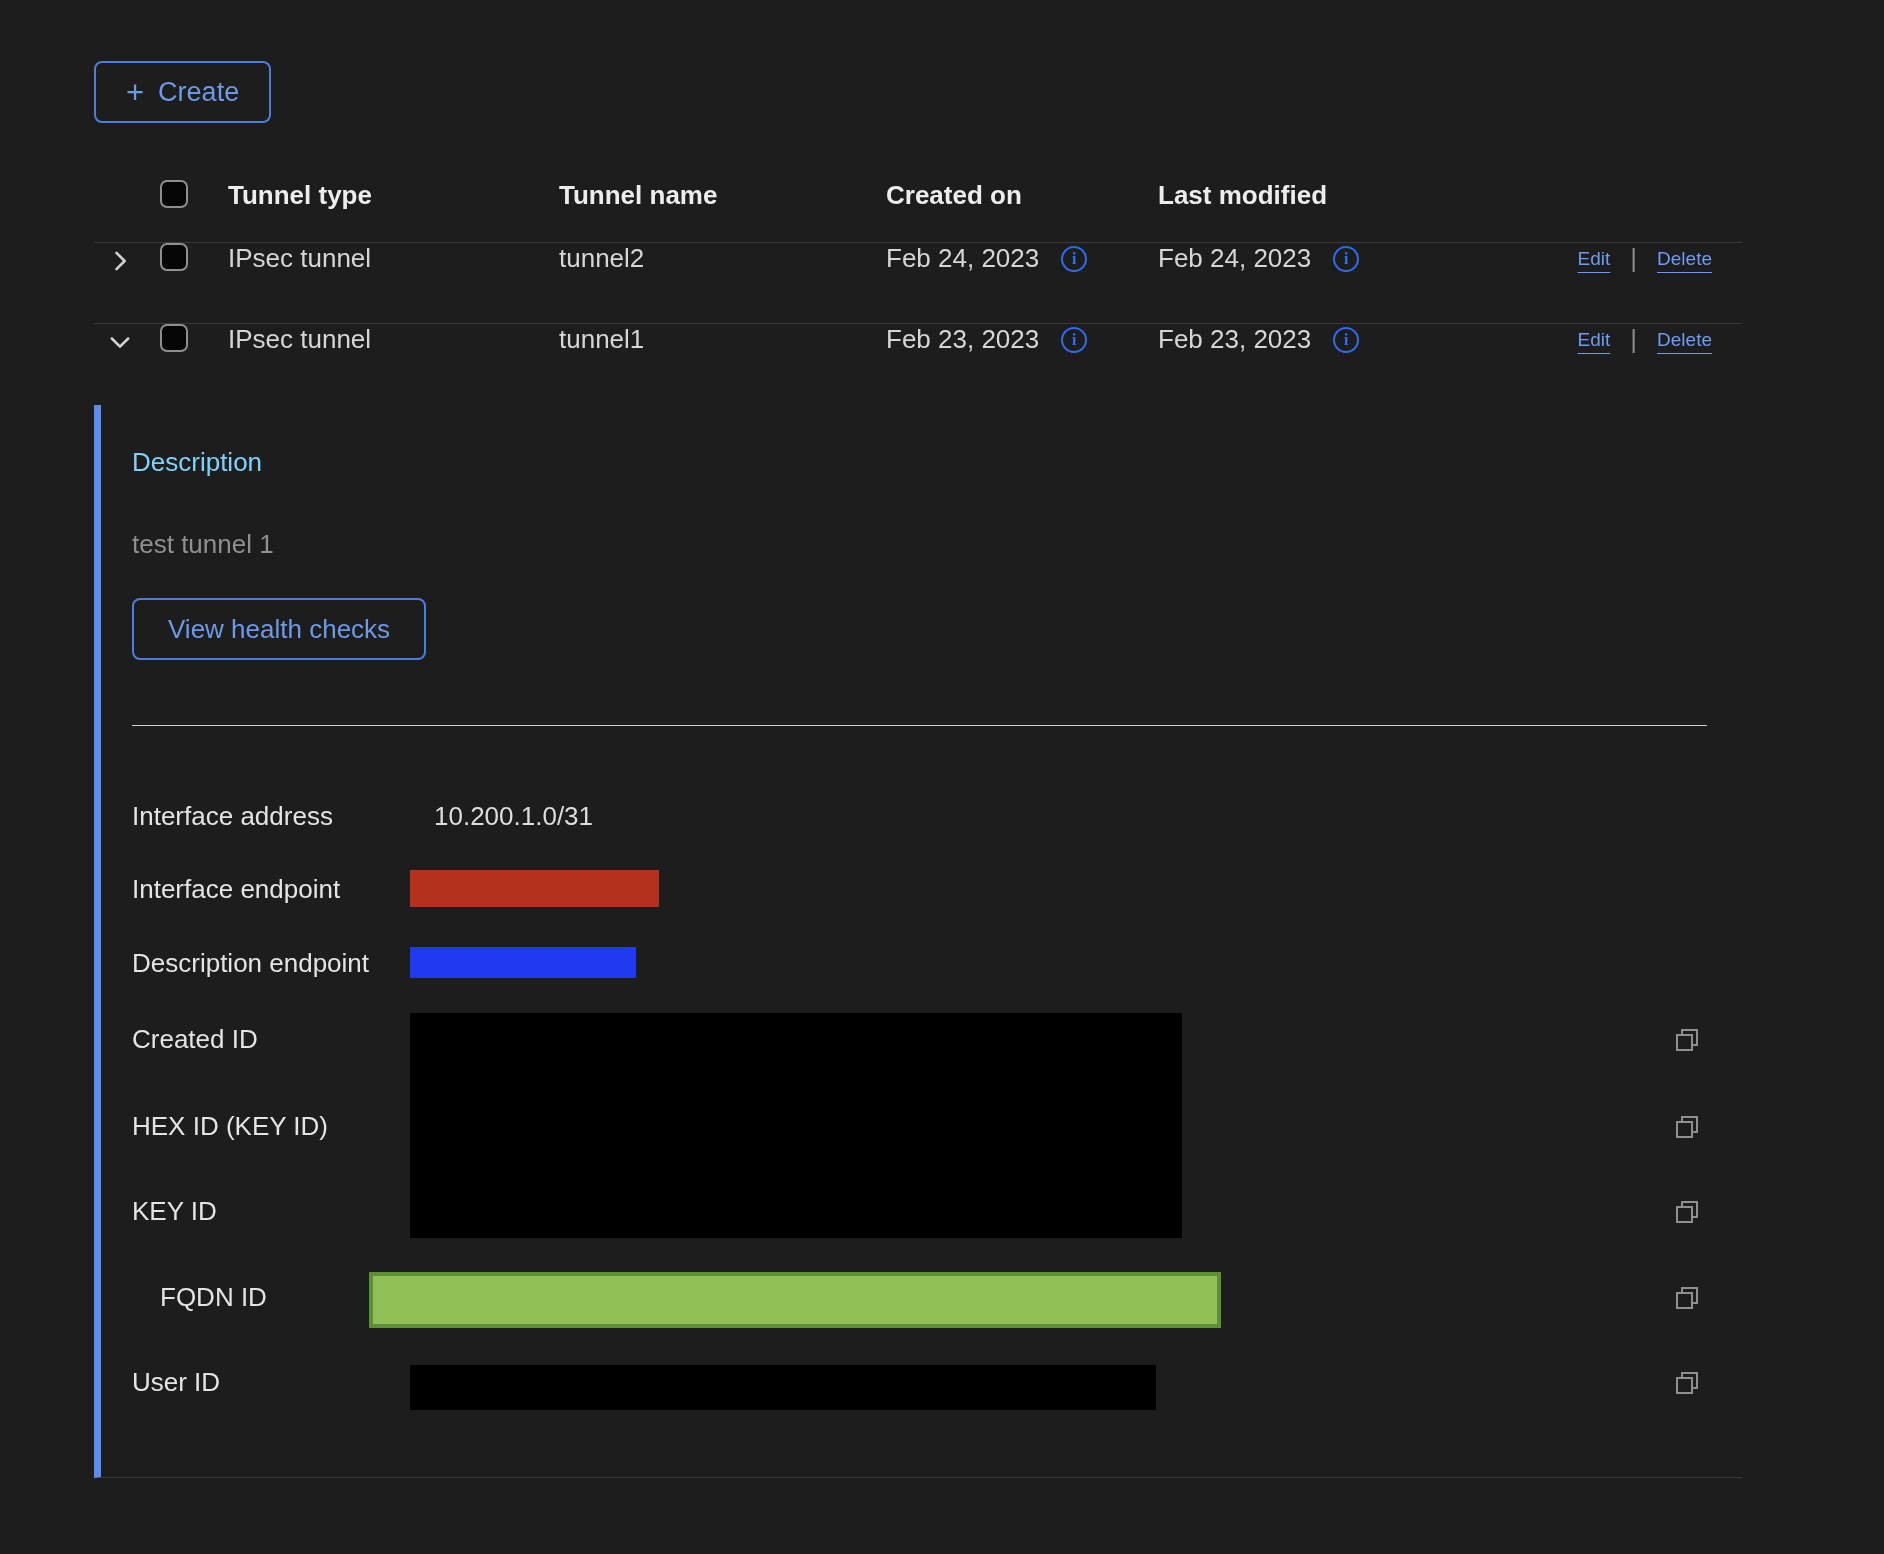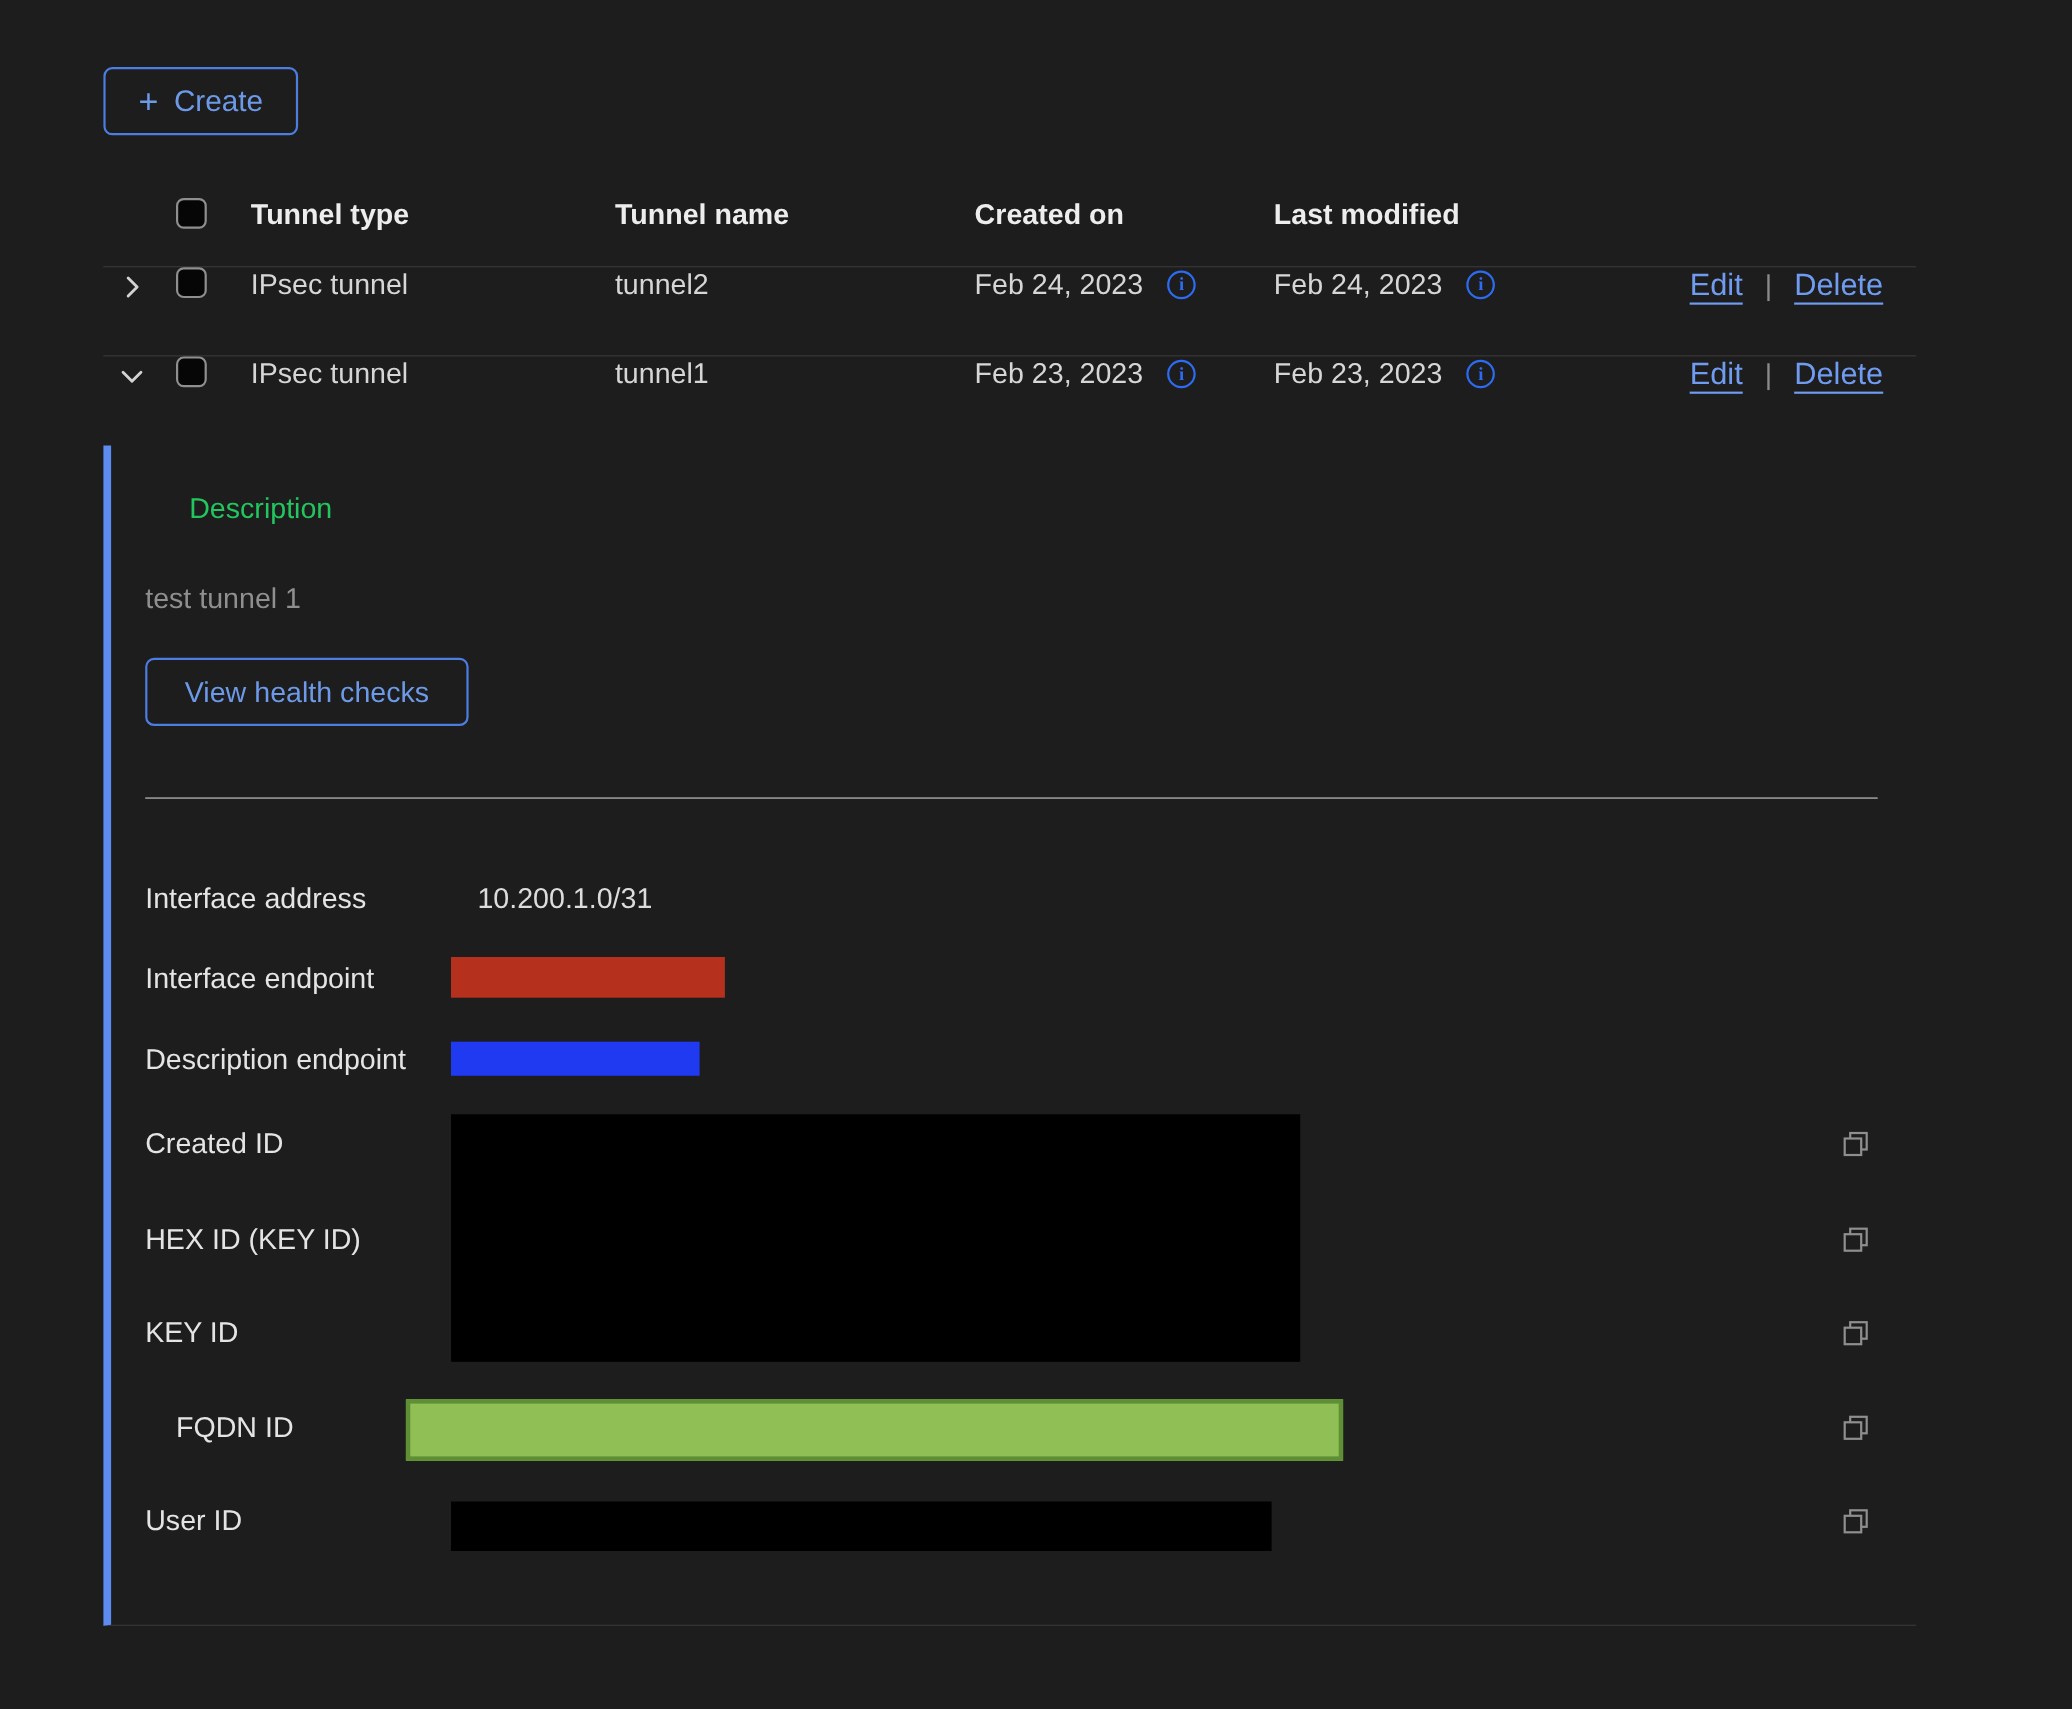--- a/index.html
+++ b/index.html
@@ -45,21 +45,21 @@
   .chev-btn { background:none; border:none; cursor:pointer; display:flex; align-items:center; padding:4px; }
 
   .info-icon {
     width:26px; height:26px; margin-left:22px; flex:0 0 auto;
     border:2px solid #2d6bf0; border-radius:50%; color:#2d6bf0;
     display:inline-flex; align-items:center; justify-content:center;
     font-family:"Liberation Serif", serif; font-size:17px; font-weight:700; line-height:1;
     cursor:pointer;
   }
 
-  .link { color:#6f9bf0; font-size:28px; text-decoration:underline; text-underline-offset:7px; cursor:pointer; background:none; border:none; font-family:"Liberation Sans", sans-serif; }
+  .link { color:#6f9bf0; font-size:19px; text-decoration:underline; text-underline-offset:7px; cursor:pointer; background:none; border:none; font-family:"Liberation Sans", sans-serif; }
   .pipe { color:#8a8a8a; font-size:26px; margin:0 20px; }
 
   
   .detail {
     position:relative; width:100%; height:1073px;
     border-left:7px solid #5c8cf2; border-bottom:1px solid #3a3a3a;
   }
   .abs { position:absolute; }
   .lbl { font-size:26px; color:#e4e4e4; line-height:34px; white-space:nowrap; }
   .muted { color:#8f8f8f; }
@@ -155,21 +155,21 @@
       </div>
       <div class="col-actions">
         <button class="link">Edit</button>
         <span class="pipe">|</span>
         <button class="link">Delete</button>
       </div>
     </div>
 
     <div class="detail">
 
-      <div class="abs lbl" style="left:31px; top:40px; font-weight:500; color:#22c55e;margin-left:40px;">Description</div>
+      <div class="abs lbl" style="left:31px; top:40px; font-weight:500; color:#7dd3fc;">Description</div>
 
       <div class="abs lbl muted" style="left:31px; top:122px;">test tunnel 1</div>
 
       <button class="health-btn">View health checks</button>
 
       <div class="divider"></div>
 
       <div class="abs lbl" style="left:31px; top:394px;">Interface address</div>
       <div class="abs val" style="left:333px; top:394px;">10.200.1.0/31</div>
 

